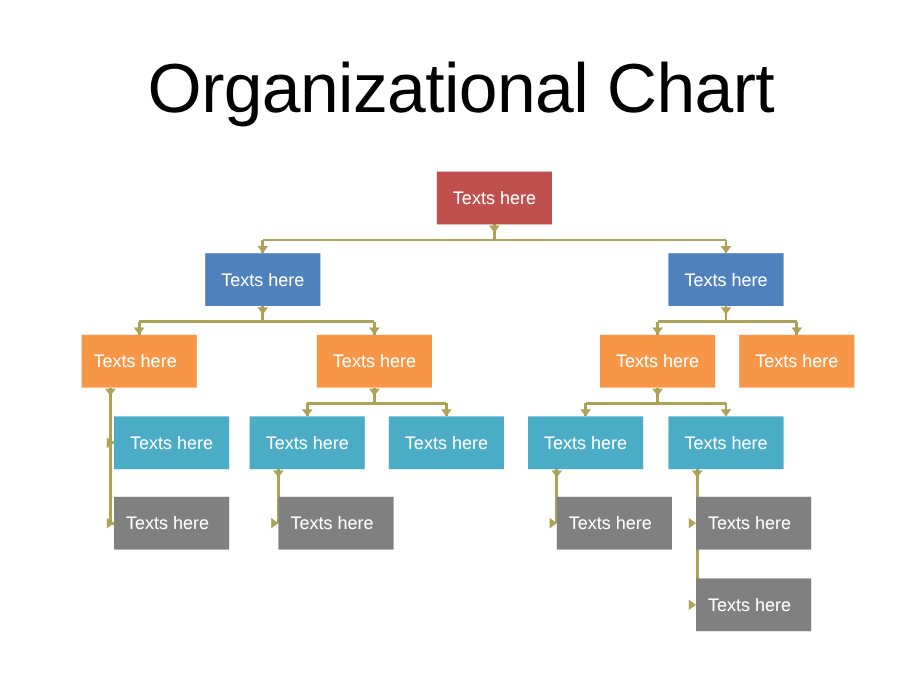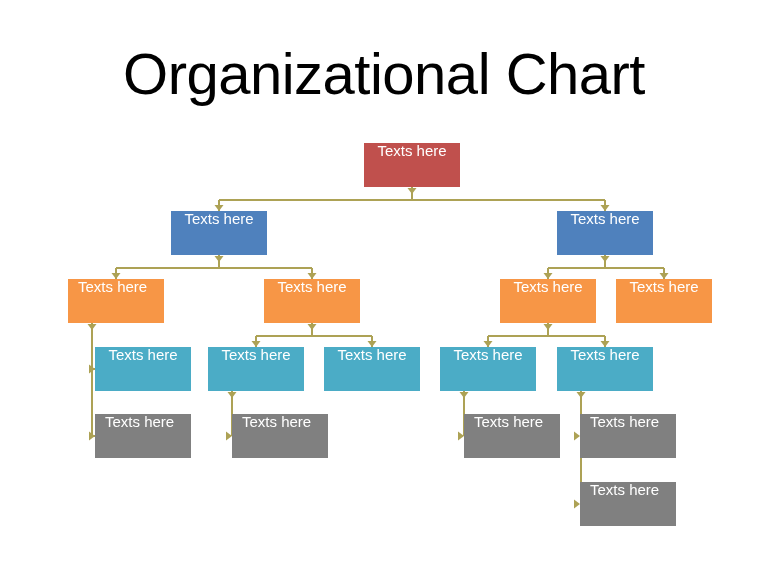--- a/index.html
+++ b/index.html
@@ -37,21 +37,21 @@
   #org-svg {
     position: absolute;
     left: 0;
     top: 0;
     width: 768px;
     height: 576px;
   }
   .node-box {
     position: absolute;
     display: flex;
-    align-items: flex-start;
+    align-items: center;
     box-sizing: border-box;
     padding: 0 10px;
     color: #ffffff;
     font-family: "Liberation Sans", sans-serif;
     font-size: 15px;
     font-weight: 400;
     line-height: 1;
     white-space: nowrap;
   }
   .node-box.align-center { justify-content: center; }

